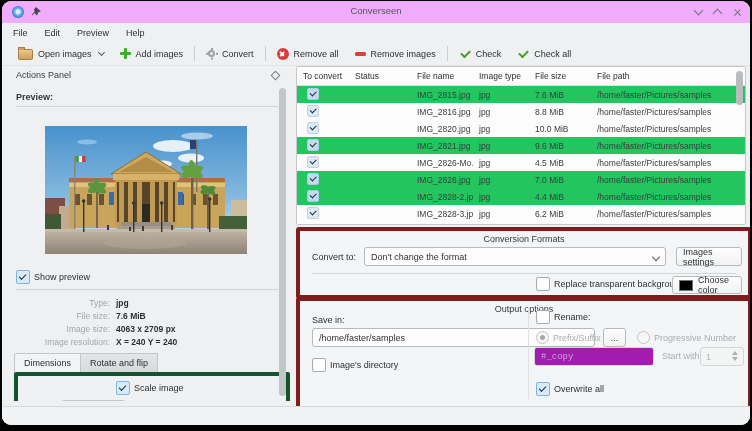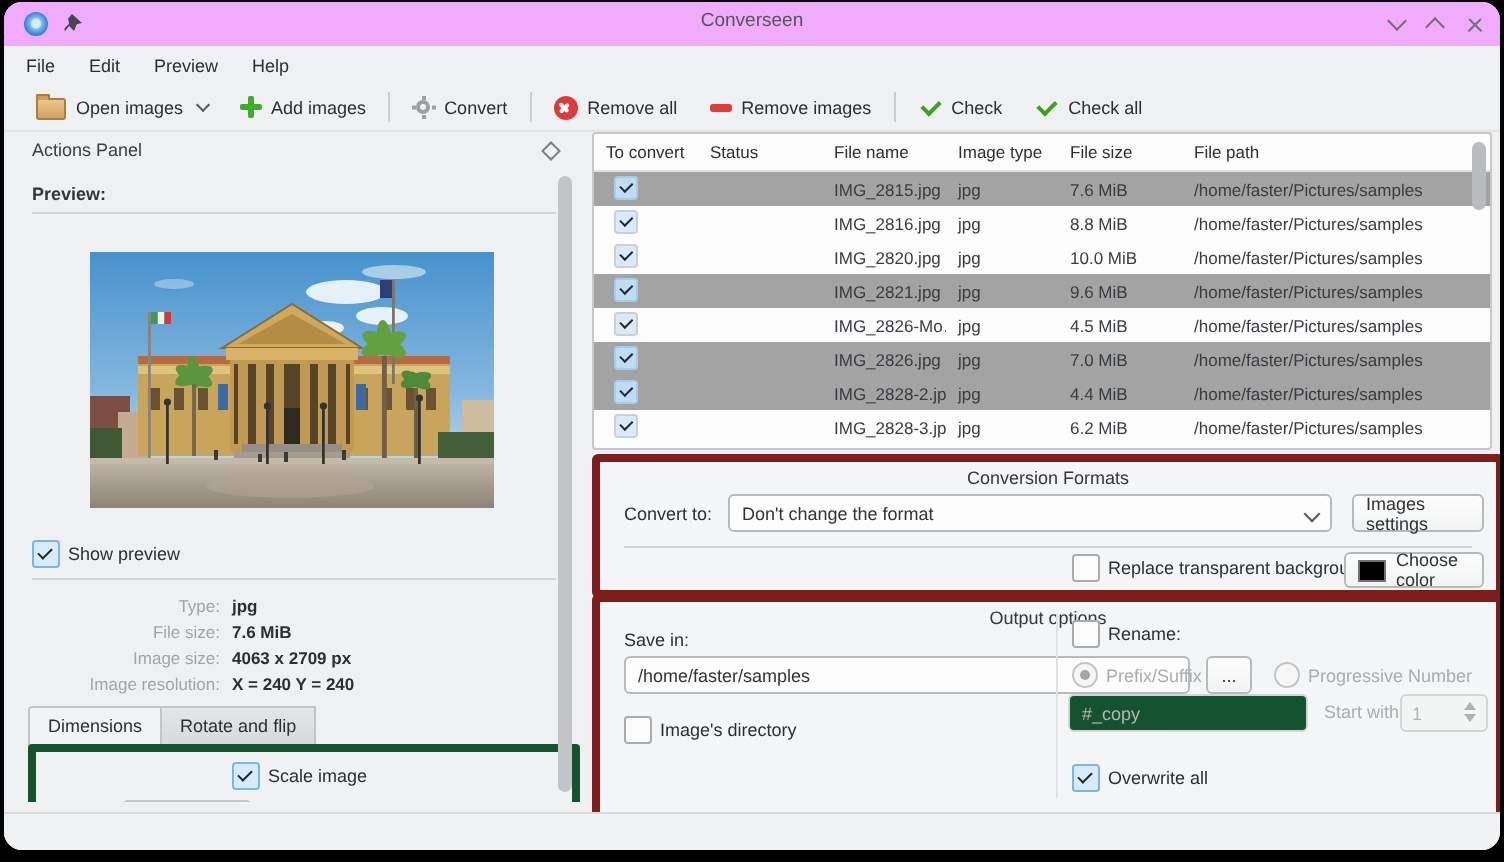--- a/index.html
+++ b/index.html
@@ -79,35 +79,35 @@
   .partial-widget{position:absolute;left:43px;top:24px;width:63px;height:12px;background:#fbfbfb;border:1px solid #c3c5c7;border-radius:3px 3px 0 0;}
   .vscroll{position:absolute;border-radius:4px;background:#c3c5c8;}
   
   .file-table{position:absolute;left:294px;top:65px;width:448px;height:157px;background:#fcfcfc;
       border:1px solid #c5c7c9;border-radius:2px;overflow:hidden;}
   .thead{display:grid;grid-template-columns:52px 62px 62px 56px 62px 1fr;height:18px;align-items:center;
       border-bottom:1px solid #e0e1e2;font-size:8.5px;color:#2c2f32;background:#fcfcfc;}
   .thead .th{padding-left:6px;}
   .trow{display:grid;grid-template-columns:52px 62px 62px 56px 62px 1fr;height:17px;align-items:center;
       font-size:8.5px;color:#383c40;background:#fcfcfc;}
-  .trow.sel{background:#a3a3a3;}
+  .trow.sel{background:#22c55e;}
   .trow .cell{padding-left:6px;white-space:nowrap;overflow:hidden;}
   .trow .cell:first-child{padding-left:10px;}
   .trow.sel .cb.small{background:#bfdcf3;border-color:#a8cbe7;}
   .table-scroll{position:absolute;right:2px;top:4px;width:7px;height:34px;background:#b9bcbf;border-radius:4px;}
   
   .gbox{position:absolute;left:294px;width:448px;background:#f4f5f6;border:4px solid #7f1d1d;border-radius:3px;}
   .gbox-title{position:absolute;top:3px;left:0;right:0;text-align:center;font-size:9px;color:#33373a;}
   .lbl{position:absolute;font-size:9px;color:#2c2f32;white-space:nowrap;}
   .lbl.dis{color:#aaacae;}
   .input,.btn,.combo{position:absolute;box-sizing:border-box;height:19px;background:#fdfdfd;
       border:1px solid #b7babc;border-radius:3px;font-size:9px;color:#2f3337;display:flex;align-items:center;padding:0 6px;}
   .btn{background:linear-gradient(#fdfdfd,#f1f2f2);justify-content:center;}
   .combo{justify-content:space-between;}
-  .input.dis{background:#14532d;border-color:#d4d5d6;color:#b4b6b8;}
+  .input.dis{background:#a21caf;border-color:#d4d5d6;color:#b4b6b8;font-family:Liberation Mono, monospace;}
   .swatch{width:12px;height:9px;border:1px solid #6f7376;margin-right:5px;flex:none;}
   .vline{position:absolute;width:1px;background:#e0e1e2;}
   .radio{position:relative;display:inline-block;width:11px;height:11px;border:1px solid #c2c4c6;border-radius:50%;background:#f6f6f6;flex:none;}
   .radio.on::after{content:"";position:absolute;left:2.6px;top:2.6px;width:5px;height:5px;border-radius:50%;background:#a4a7a9;}
   .spin{position:absolute;box-sizing:border-box;height:19px;background:#f3f4f4;border:1px solid #d4d5d6;border-radius:3px;
       font-size:9px;color:#b4b6b8;display:flex;align-items:center;padding:0 5px;}
   .spin .arrows{position:absolute;right:5px;top:3px;display:flex;flex-direction:column;gap:2px;}
   .tri-up{width:0;height:0;border-left:3px solid transparent;border-right:3px solid transparent;border-bottom:4px solid #aeb0b2;}
   .tri-down{width:0;height:0;border-left:3px solid transparent;border-right:3px solid transparent;border-top:4px solid #aeb0b2;}
   

